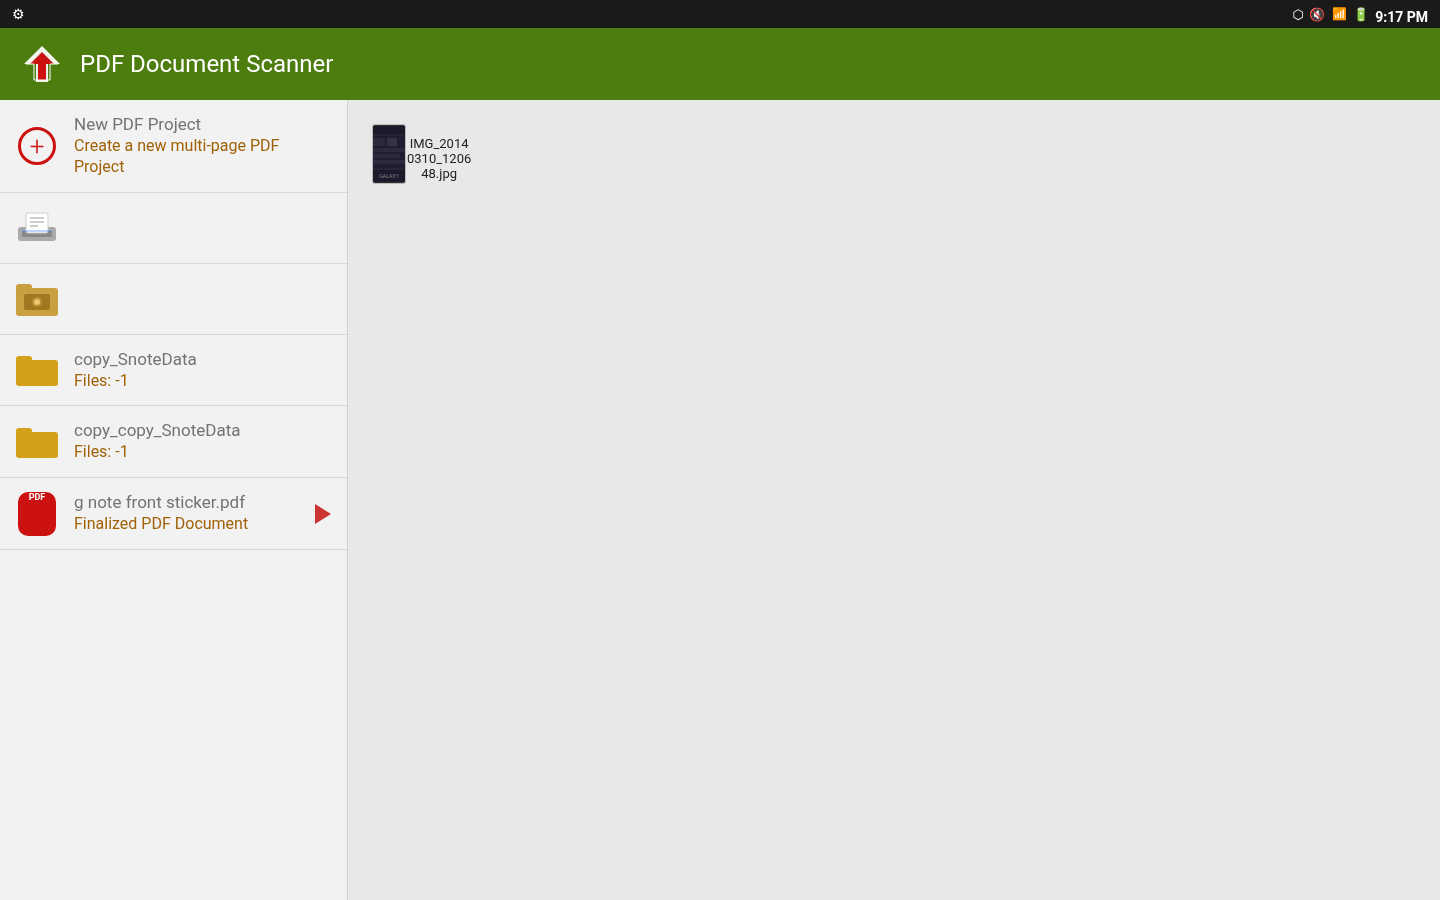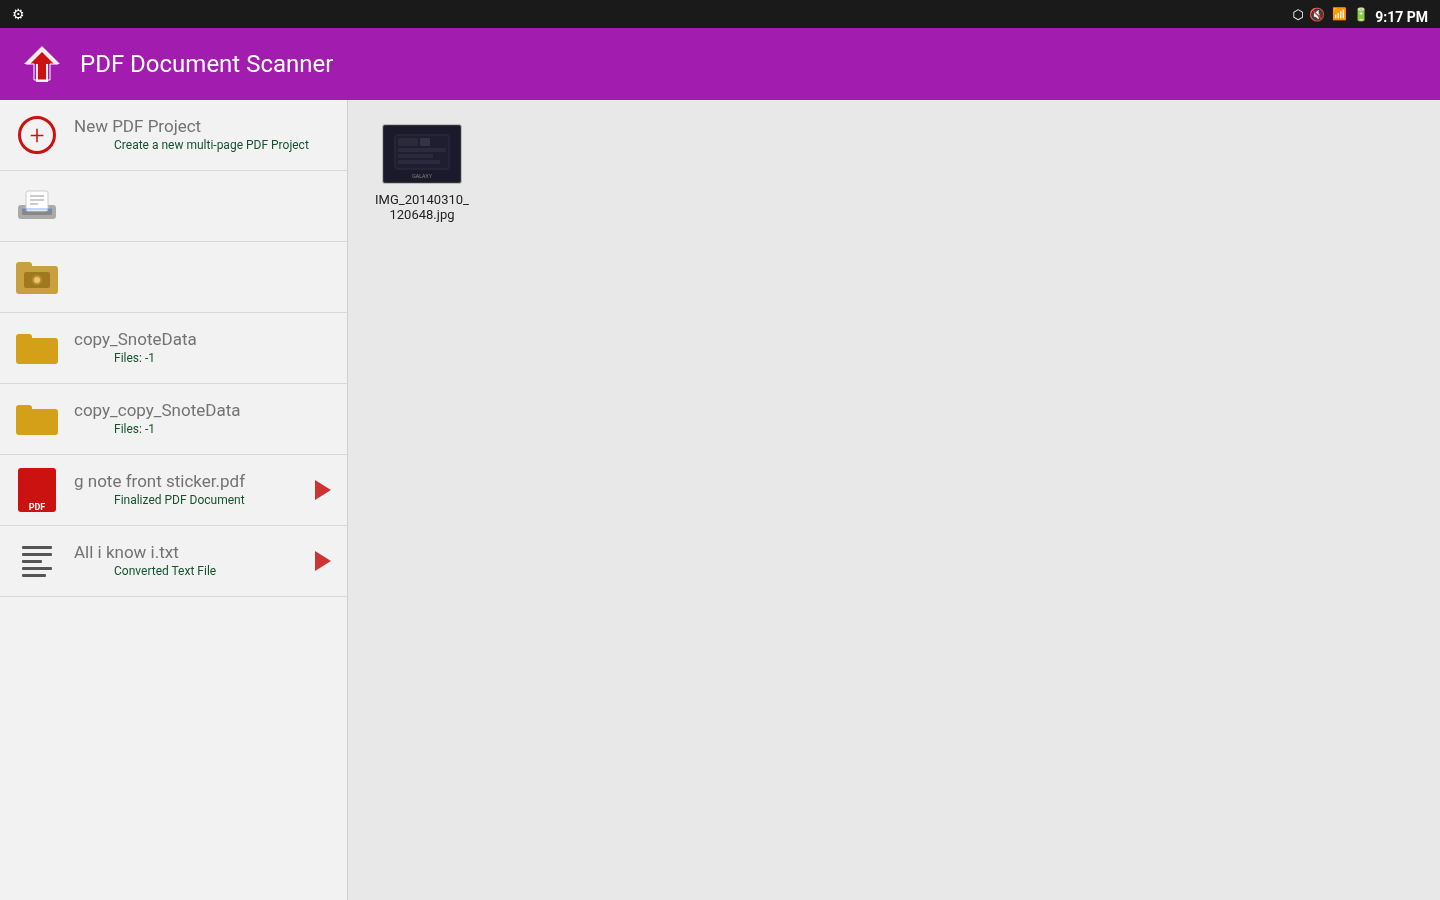--- a/index.html
+++ b/index.html
@@ -38,21 +38,21 @@
     .status-time {
       color: white;
       font-size: 14px;
       font-weight: bold;
       margin-top: 6px;
     }
 
     
     .app-bar {
       height: 72px;
-      background: #a21caf;
+      background: #4d7c0f;
       display: flex;
       align-items: center;
       padding: 0 20px;
       gap: 16px;
     }
     .app-bar-logo {
       width: 44px;
       height: 44px;
     }
     .app-bar-title {
@@ -94,25 +94,24 @@
     }
     .sidebar-item-text {
       flex: 1;
     }
     .sidebar-item-title {
       font-size: 17px;
       color: #737373;
       font-weight: 400;
     }
     .sidebar-item-subtitle {
-      font-size: 12px;
-      color: #14532d;
+      font-size: 16px;
+      color: #a16207;
       margin-top: 2px;
       line-height: 1.3;
-      margin-left: 40px;
     }
     .sidebar-item-action {
       flex-shrink: 0;
       color: #cc3333;
       font-size: 22px;
     }
 
     
     .icon-new-pdf {
       width: 38px;
@@ -125,24 +124,24 @@
       color: #cc1111;
       font-size: 26px;
       font-weight: 300;
     }
 
     
     .icon-pdf {
       width: 38px;
       height: 44px;
       background: #cc1111;
-      border-radius: 3px;
-      display: flex;
-      align-items: center;
-      justify-content: flex-end;
+      border-radius: 10px;
+      display: flex;
+      align-items: center;
+      justify-content: flex-start;
       color: white;
       font-size: 10px;
       font-weight: bold;
       flex-direction: column;
     }
 
     
     .icon-txt {
       width: 38px;
       height: 44px;
@@ -164,21 +163,20 @@
       background: #e8e8e8;
       padding: 24px;
     }
     .file-grid {
       display: flex;
       flex-wrap: wrap;
       gap: 20px;
     }
     .file-item {
       display: flex;
-      flex-direction: column;
       align-items: center;
       width: 100px;
       cursor: pointer;
     }
     .file-thumbnail {
       width: 80px;
       height: 60px;
       background: #333;
       border-radius: 3px;
       display: flex;
@@ -325,38 +323,20 @@
       </div>
       <div class="sidebar-item-text">
         <div class="sidebar-item-title">g note front sticker.pdf</div>
         <div class="sidebar-item-subtitle">Finalized PDF Document</div>
       </div>
       <div class="sidebar-item-action">
         <div class="play-arrow"></div>
       </div>
     </div>
 
-    <div class="sidebar-item">
-      <div class="sidebar-item-icon">
-        <div class="icon-txt">
-          <div class="txt-line"></div>
-          <div class="txt-line"></div>
-          <div class="txt-line" style="width:65%;"></div>
-          <div class="txt-line"></div>
-          <div class="txt-line" style="width:80%;"></div>
-        </div>
-      </div>
-      <div class="sidebar-item-text">
-        <div class="sidebar-item-title">All i know i.txt</div>
-        <div class="sidebar-item-subtitle">Converted Text File</div>
-      </div>
-      <div class="sidebar-item-action">
-        <div class="play-arrow"></div>
-      </div>
-    </div>
 
   </div>
 
   <div class="content-area">
     <div class="file-grid">
 
       <div class="file-item">
         <div class="file-thumbnail">
           <div class="thumb-inner">
 

